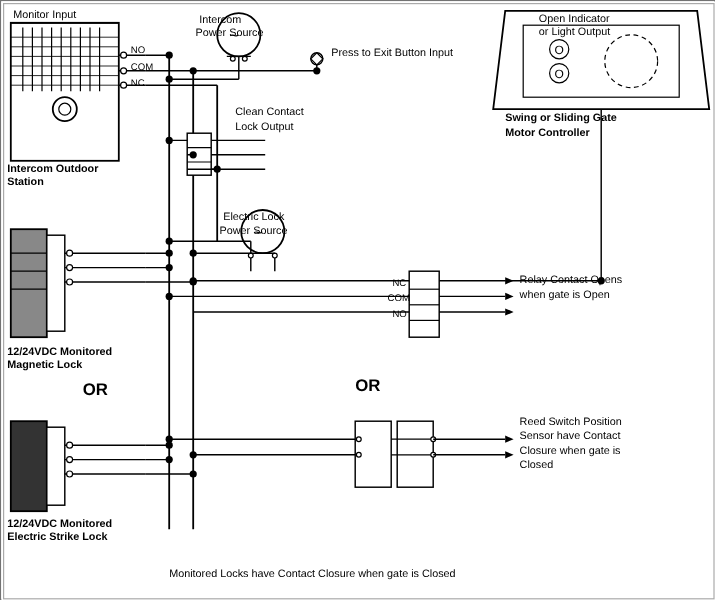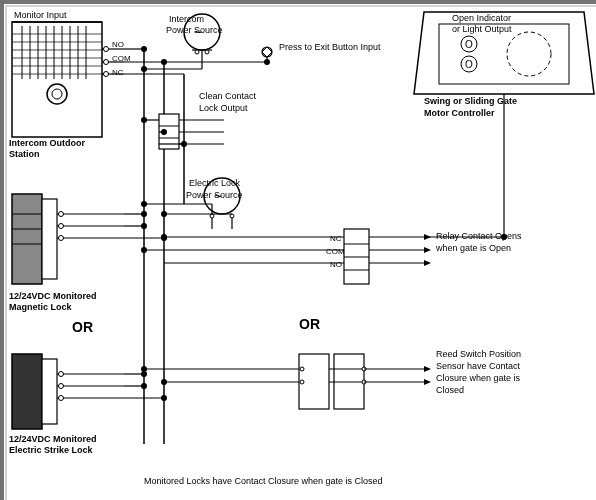--- a/index.html
+++ b/index.html
@@ -10,21 +10,21 @@
       font-family: Arial, sans-serif;
       font-size: 11px;
       overflow: hidden;
       position: relative;
     }
     .diagram-container {
       width: 596px;
       height: 500px;
       position: relative;
       background: #fff;
-      border: 4px solid #737373;
+      border: 1px solid #737373;
     }
     svg {
       position: absolute;
       top: 0;
       left: 0;
       width: 596px;
       height: 500px;
     }
   </style>
 </head>

